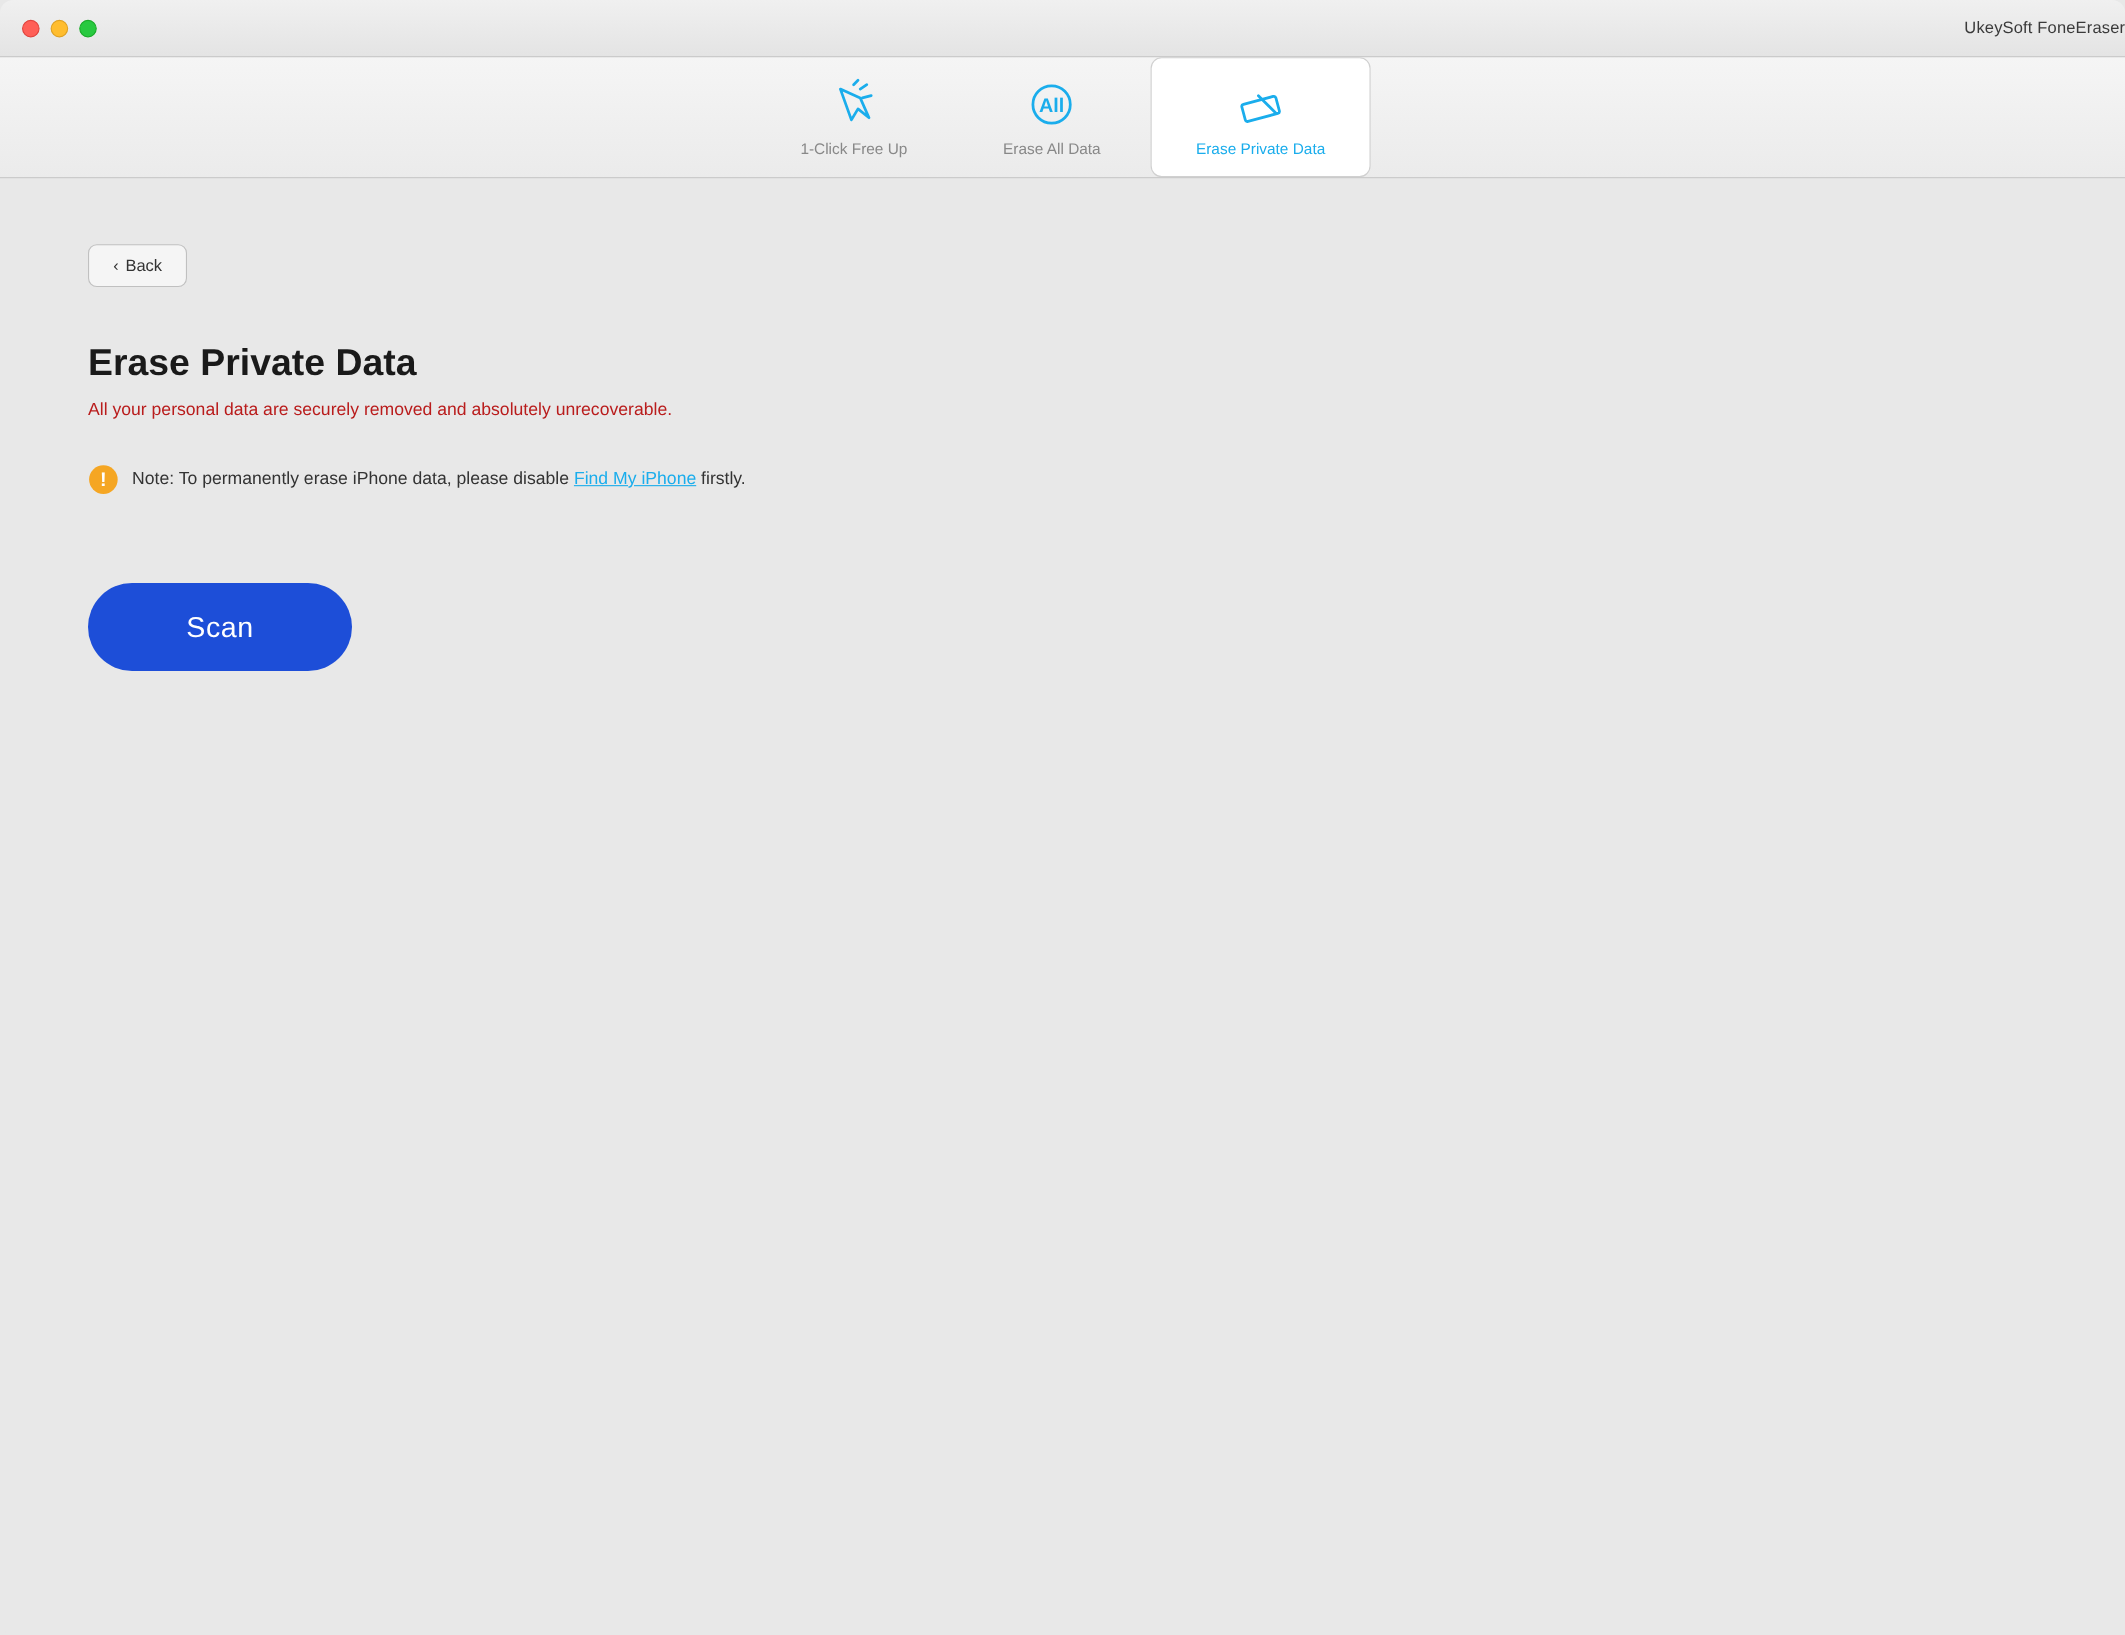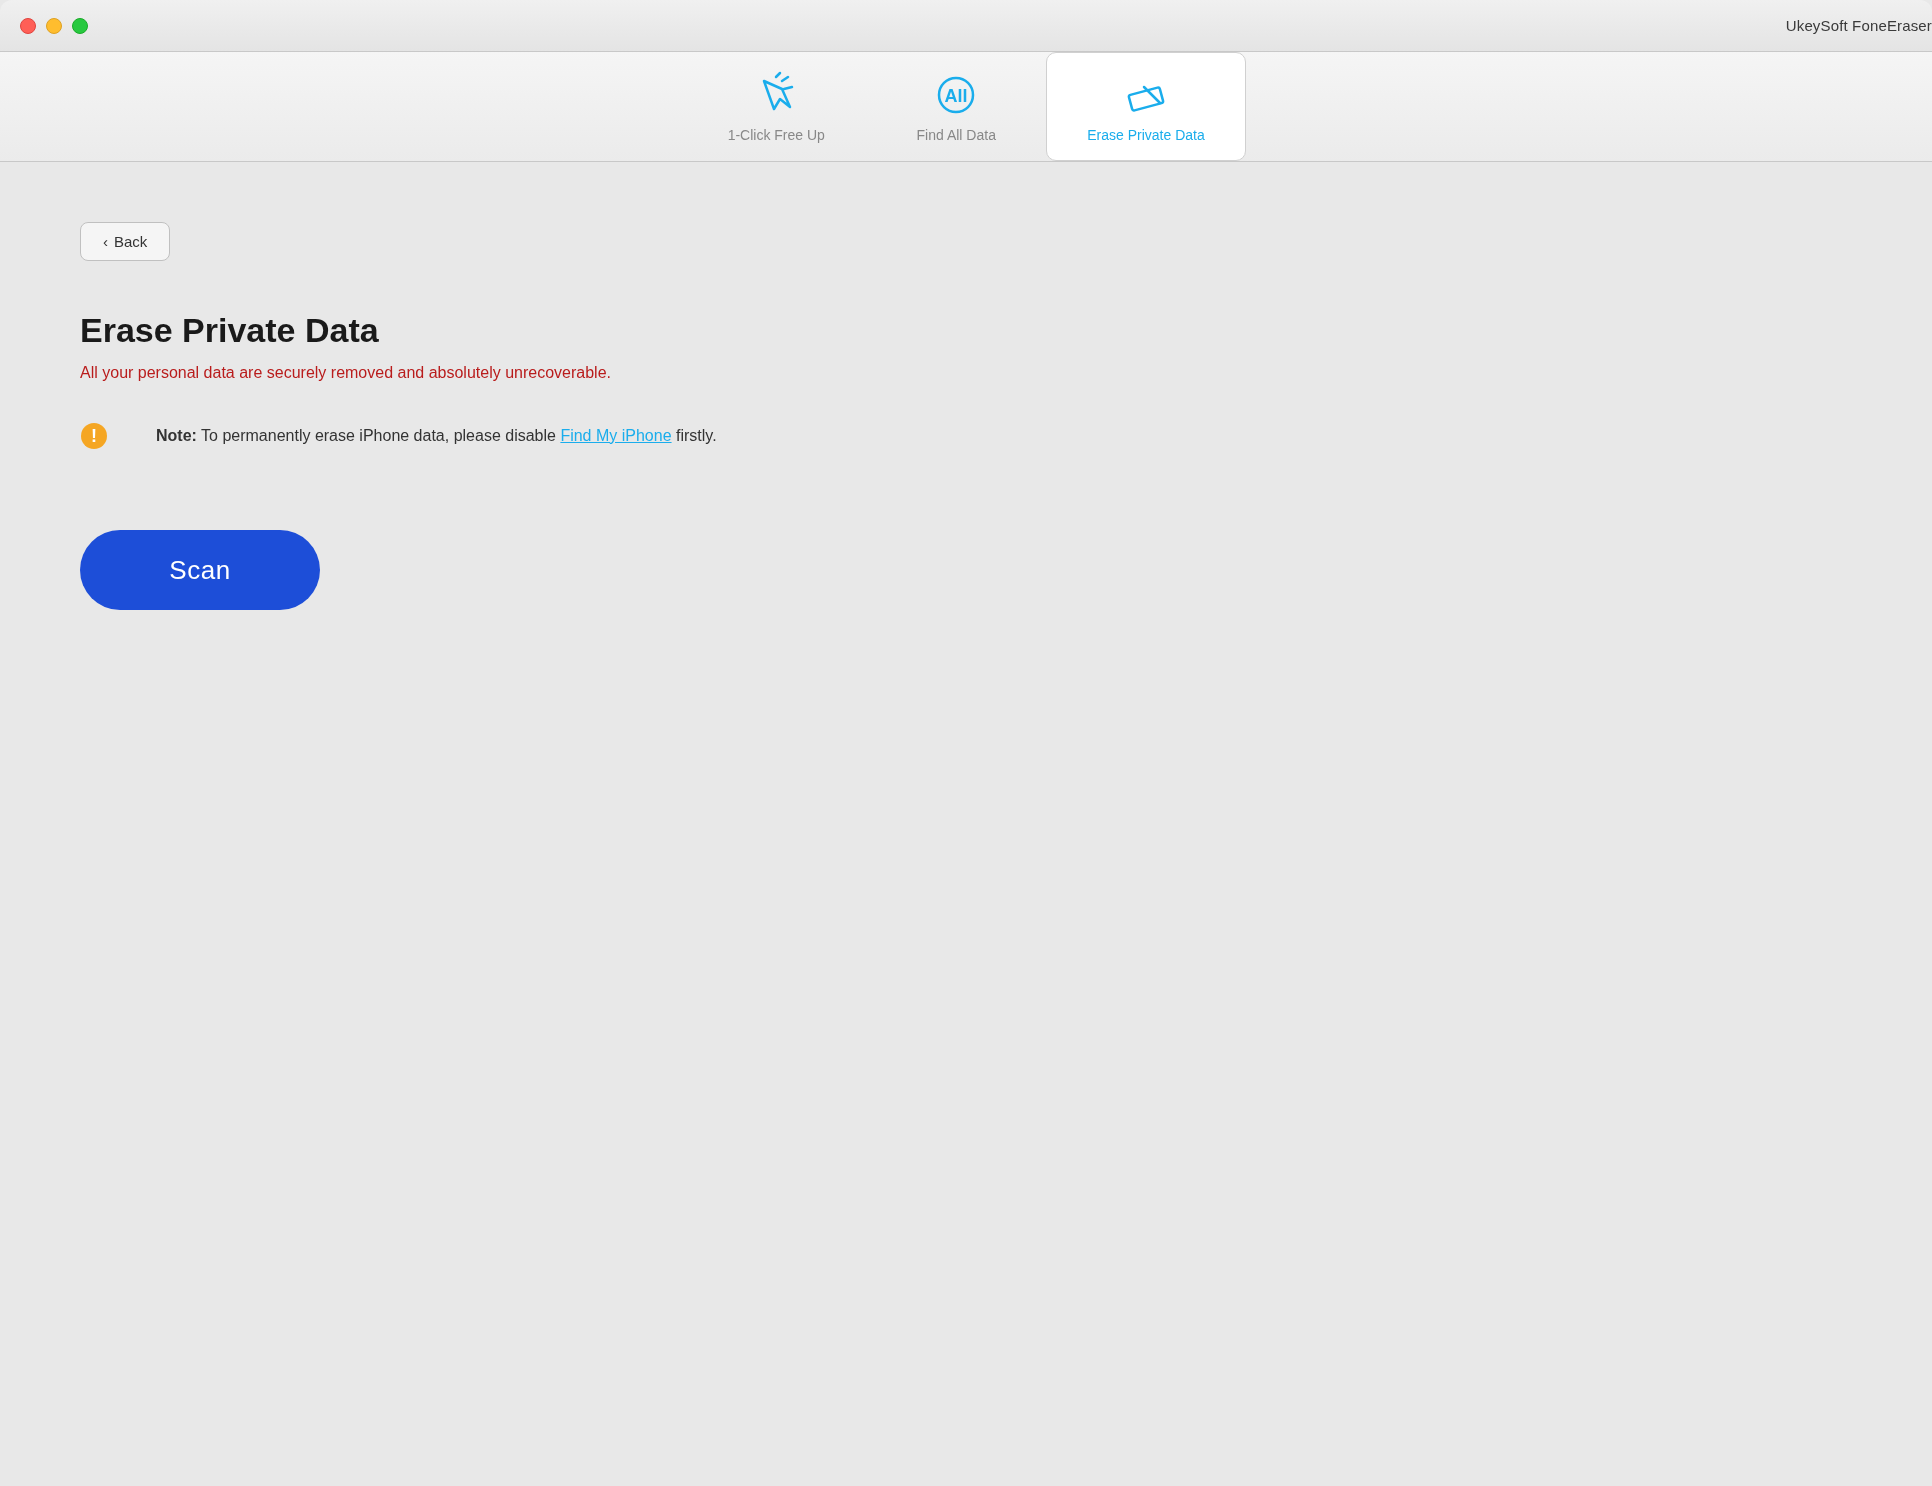--- a/index.html
+++ b/index.html
@@ -175,22 +175,21 @@
       height: 28px;
       flex-shrink: 0;
     }
 
     .note-text {
       font-size: 16px;
       color: #333;
     }
 
     .note-text strong {
-      font-weight: 700;
-      margin-left: 36px;
+      font-weight: 400;
     }
 
     .find-my-link {
       color: #1aadec;
       text-decoration: underline;
       cursor: pointer;
     }
 
     .scan-button {
       width: 240px;
@@ -235,21 +234,21 @@
       <span class="nav-tab-label">1-Click Free Up</span>
     </div>
 
     <div class="nav-tab">
       <div class="nav-icon">
         <svg width="48" height="48" viewBox="0 0 48 48" fill="none" xmlns="http://www.w3.org/2000/svg">
           <circle cx="24" cy="24" r="17" stroke="#1aadec" stroke-width="2.5" fill="none"></circle>
           <text x="24" y="31" text-anchor="middle" font-size="18" font-weight="700" fill="#1aadec" font-family="-apple-system, sans-serif">All</text>
         </svg>
       </div>
-      <span class="nav-tab-label">Find All Data</span>
+      <span class="nav-tab-label">Erase All Data</span>
     </div>
 
     <div class="nav-tab active">
       <div class="nav-icon">
         <svg width="48" height="48" viewBox="0 0 48 48" fill="none" xmlns="http://www.w3.org/2000/svg">
 
           <rect x="8" y="20" width="32" height="16" rx="2" stroke="#1aadec" stroke-width="2.5" fill="none" transform="rotate(-15 24 28)"></rect>
           <line x1="22" y1="16" x2="38" y2="32" stroke="#1aadec" stroke-width="2.5" stroke-linecap="round"></line>
         </svg>
       </div>

